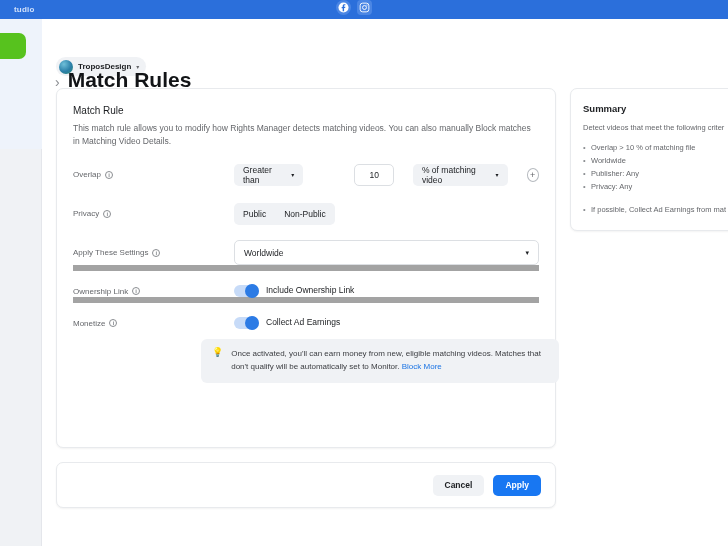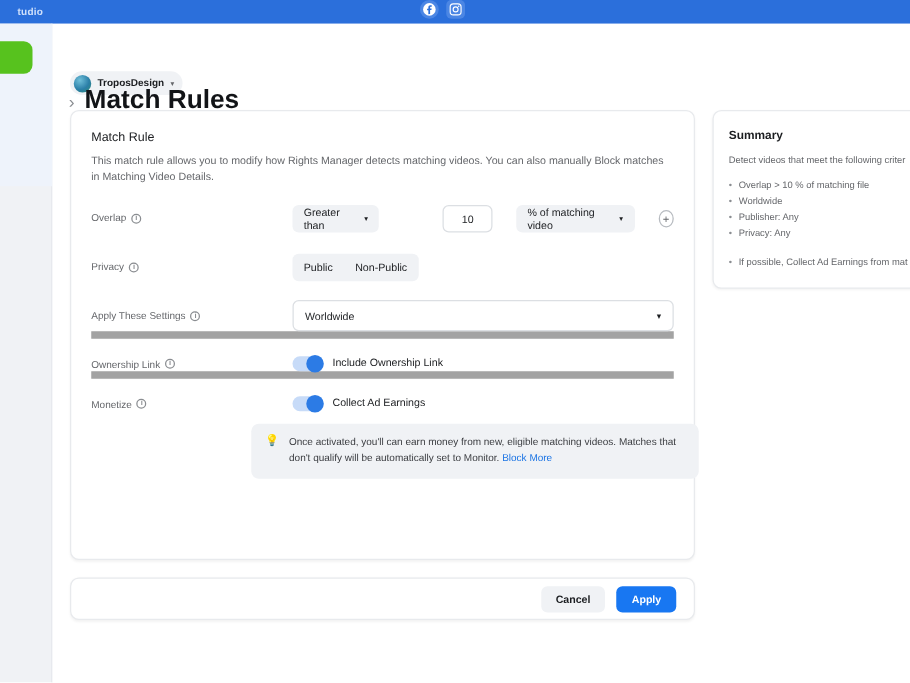--- a/index.html
+++ b/index.html
@@ -188,21 +188,21 @@
     white-space: nowrap; padding-left: 8px; position: relative;
   }
   .sum-list li:before {
     content: "•"; position: absolute; left: 0; color: #8a8d91;
   }
   .sum-extra { margin-top: 9px; }
 
   
   .actionbar {
     position: absolute; left: 14px; top: 443px;
-    width: 500px; height: 34px;
+    width: 500px; height: 46px;
     background: #fff; border: 1px solid #e8eaed; border-radius: 7px;
     box-shadow: 0 1px 2px rgba(0,0,0,.05);
     display: flex; align-items: center; justify-content: flex-end;
     gap: 9px; padding-right: 14px;
   }
   .btn {
     height: 21px; padding: 0 12px; border-radius: 5px;
     font-size: 8.5px; font-weight: 700;
     display: flex; align-items: center; justify-content: center;
   }

